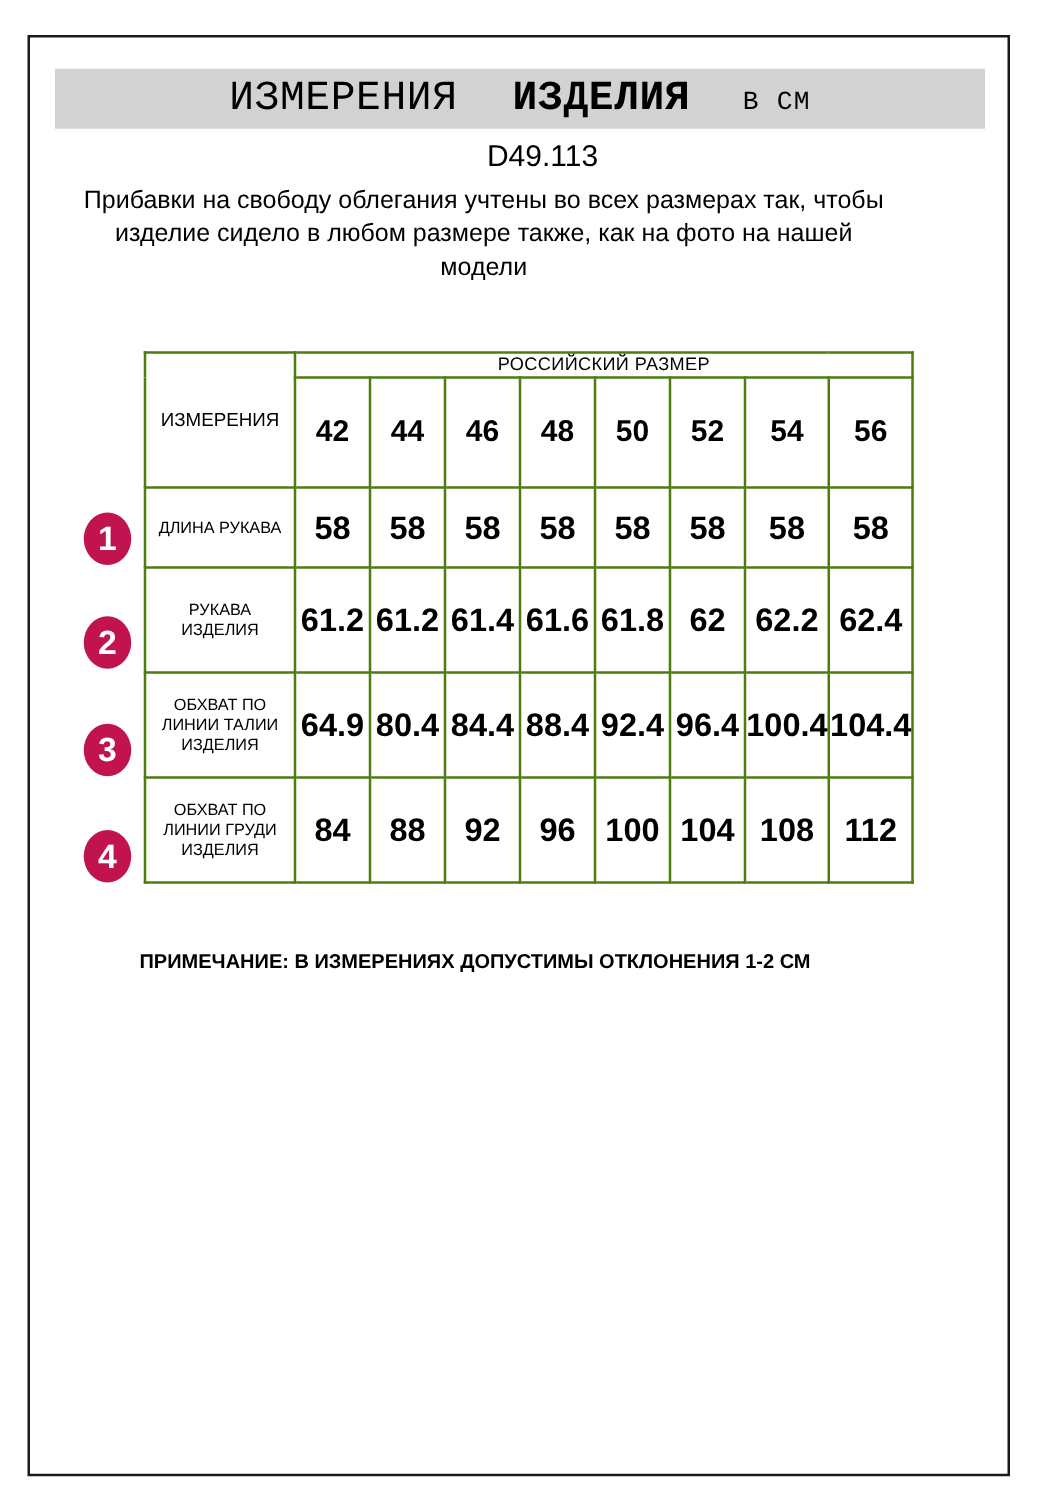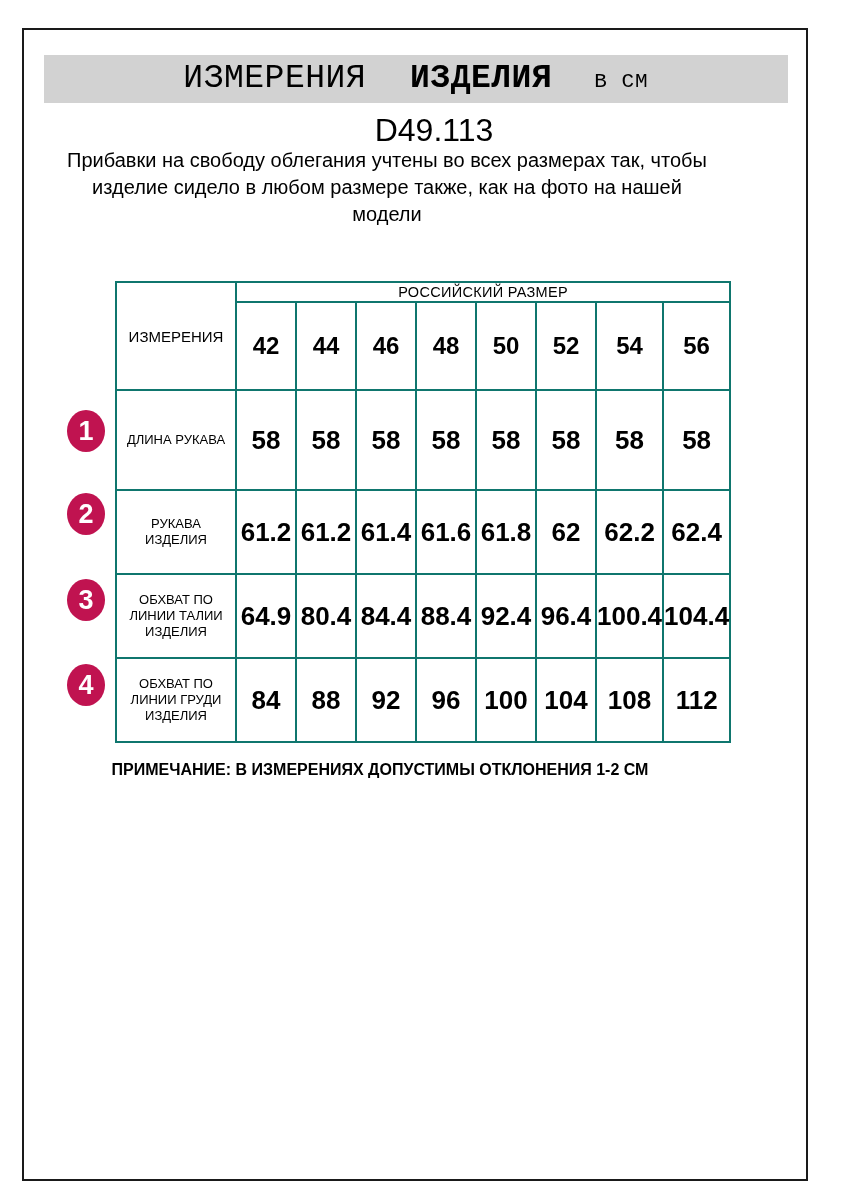--- a/index.html
+++ b/index.html
@@ -30,53 +30,53 @@
     font-family: Liberation Mono, monospace;
   }
   .title-main   { font-size: 33px; font-weight: 400; letter-spacing: 0.5px; }
   .title-strong { font-size: 33px; font-weight: 700; letter-spacing: 0.5px; margin-left: 44px; }
   .title-units  { font-size: 21px; font-weight: 400; letter-spacing: 1px; margin-left: 42px; }
   .product-code {
     position: absolute;
     left: 20px; top: 112px;
     width: 828px;
     text-align: center;
-    font-size: 32px;
+    font-size: 24px;
     font-weight: 400;
   }
   .subtitle {
     position: absolute;
     left: 0; top: 147px;
     width: 774px;
     text-align: center;
     font-size: 20px;
     line-height: 27px;
     white-space: pre-line;
   }
   .size-table {
     position: absolute;
     left: 115px; top: 281px;
     border-collapse: collapse;
     table-layout: fixed;
   }
   .size-table th, .size-table td {
-    border: 2px solid #0f766e;
+    border: 2px solid #4d7c0f;
     text-align: center;
     vertical-align: middle;
     padding: 0;
     background: #ffffff;
   }
   .col-label { width: 120px; }
   .col-size  { width: 60px; }
   .corner-cell { font-size: 15px; font-weight: 400; }
   .group-row   { height: 20px; }
   .group-cell  { font-size: 14.5px; font-weight: 400; letter-spacing: 0.3px; }
   .sizes-row   { height: 88px; }
   .size-cell   { font-size: 24px; font-weight: 700; border-radius: 26px; }
-  .body-row-1  { height: 100px; }
+  .body-row-1  { height: 64px; }
   .body-row    { height: 84px; }
   .label-cell  {
     font-size: 13px;
     line-height: 16px;
     font-weight: 400;
     white-space: pre-line;
   }
   .value-cell  { font-size: 26px; font-weight: 700; border-radius: 10px; }
   .num-badge {
     position: absolute;

